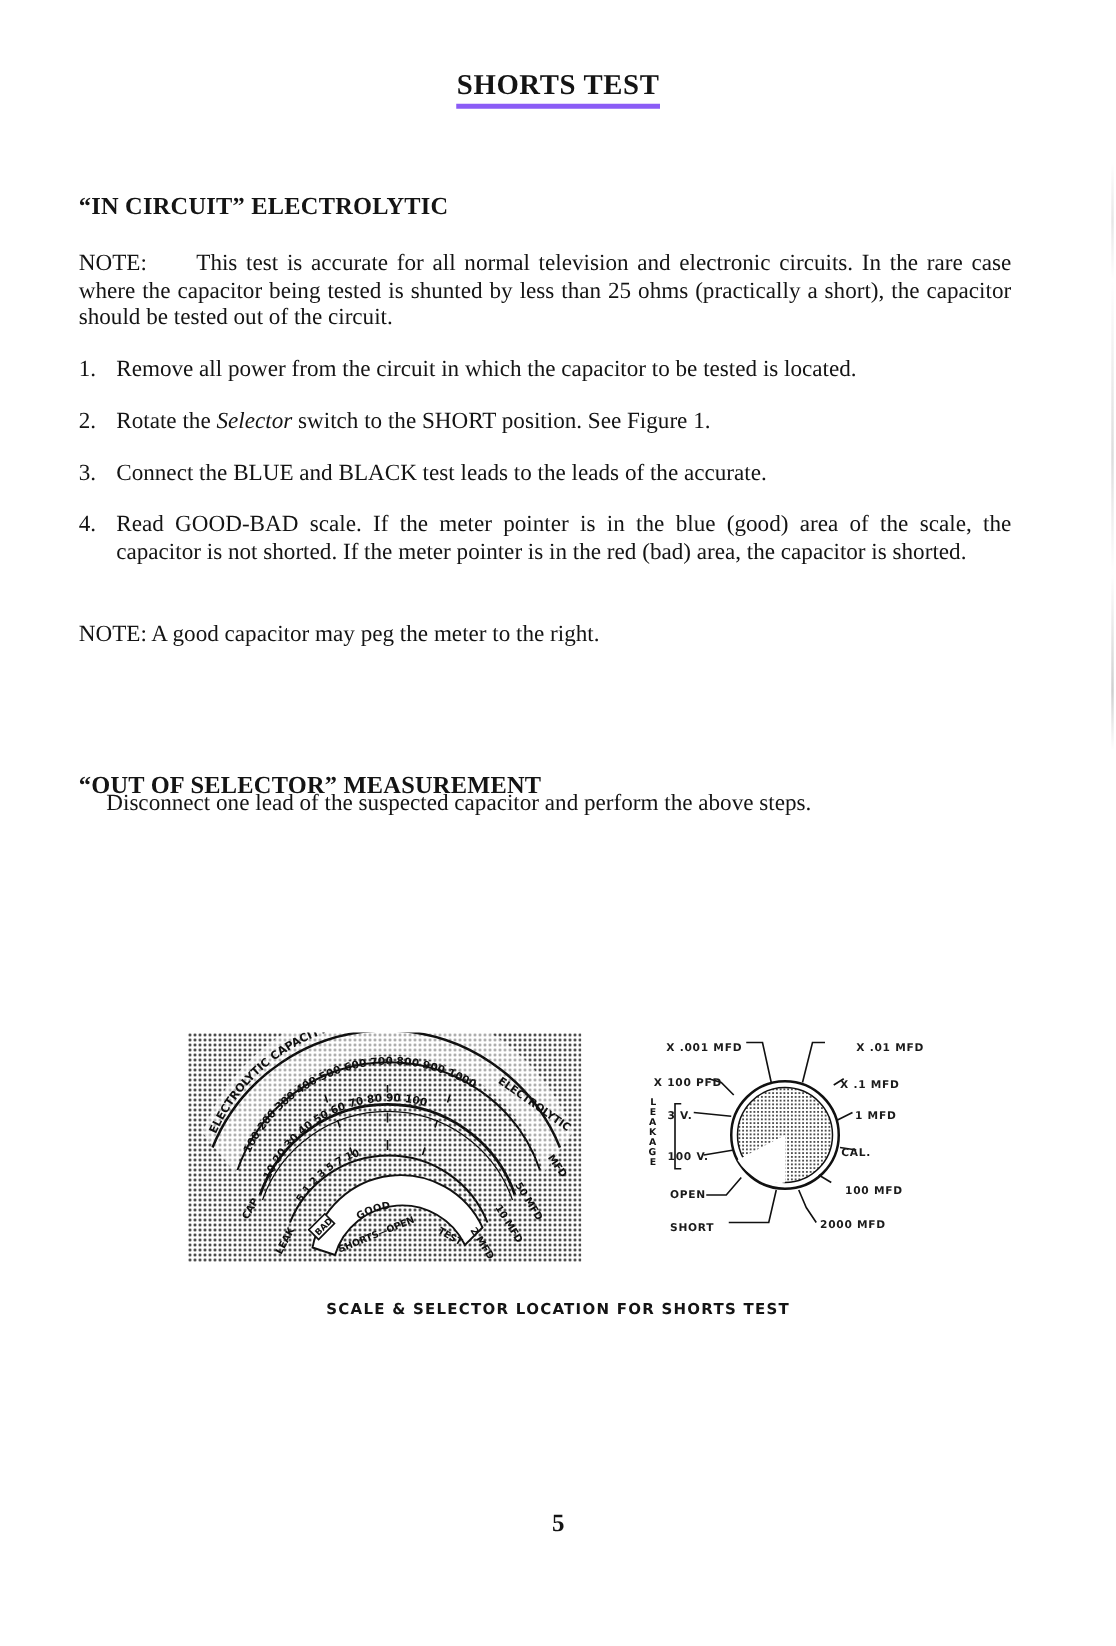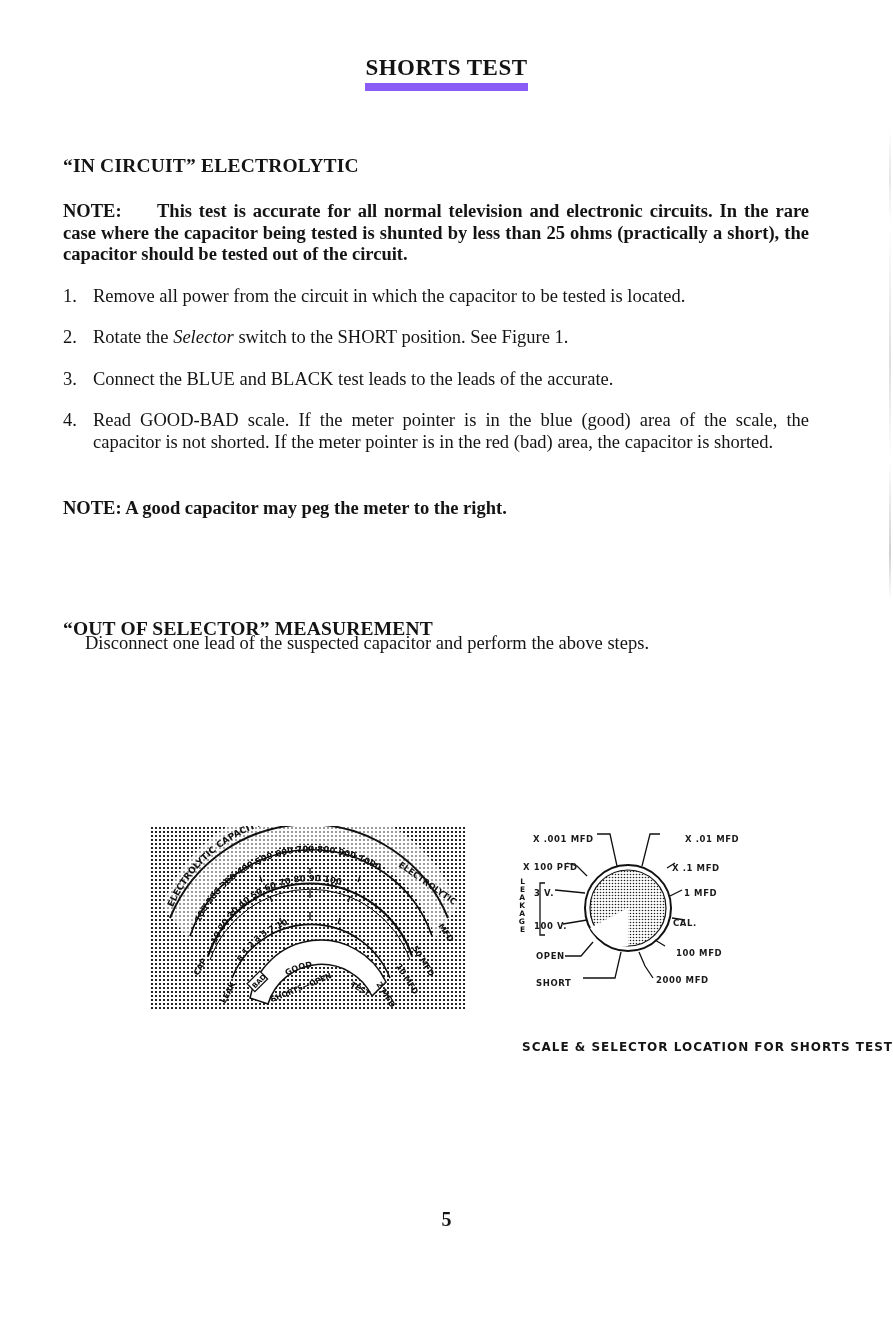--- a/index.html
+++ b/index.html
@@ -9,29 +9,28 @@
   }
   .page-edge {
     position: absolute; right: 2px; top: 130px; width: 2px; height: 470px;
     background: linear-gradient(#fff 0%, #e6e6e6 10%, #fff 20%, #ddd 50%, #fff 70%, #cfcfcf 90%, #fff 100%);
   }
   .title {
     position: absolute; left: 0; right: 0; top: 55px; text-align: center;
     font-size: 23px; font-weight: bold; letter-spacing: 0.5px;
   }
   .title span {
-    display: inline-block; padding-bottom: 2px; border-bottom: 8px solid #8b5cf6; line-height: 26px;
+    display: inline-block; padding-bottom: 2px; border-bottom: 4px solid #8b5cf6; line-height: 26px;
   }
   .section-heading {
     position: absolute; left: 63px; font-size: 19.5px; font-weight: bold; letter-spacing: 0.2px;
   }
   .para {
     position: absolute; left: 63px; width: 746px; font-size: 18.5px; line-height: 21.5px;
     text-align: justify;
-    font-weight: bold;
   }
   .note-label { display: inline-block; width: 94px; }
   .step {
     position: absolute; left: 63px; width: 746px; font-size: 18.5px; line-height: 22px;
     display: flex;
   }
   .step .num { width: 30px; flex: 0 0 30px; }
   .step .txt { flex: 1; }
   .italic { font-style: italic; }
   .indent-para {
@@ -50,21 +49,21 @@
   .sel-label {
     position: absolute; font-family: "DejaVu Sans", sans-serif; font-size: 8.5px; font-weight: bold;
     letter-spacing: 0.6px; white-space: nowrap; color: #1a1a1a;
   }
   .leakage {
     position: absolute; left: 2px; top: 50px; width: 8px;
     font-family: "DejaVu Sans", sans-serif; font-size: 7.5px; font-weight: bold; line-height: 8px;
     text-align: right; word-break: break-all;
   }
   .caption {
-    position: absolute; left: 0; right: 0; top: 1040px; text-align: right;
+    position: absolute; left: 0; right: 0; top: 1040px; text-align: center;
     font-family: "DejaVu Sans", sans-serif; font-size: 12px; font-weight: bold; letter-spacing: 1px;
   }
   .page-number {
     position: absolute; left: 0; right: 0; top: 1208px; text-align: center;
     font-size: 20px; font-weight: bold;
   }
 </style>
 </head>
 <body>
 

